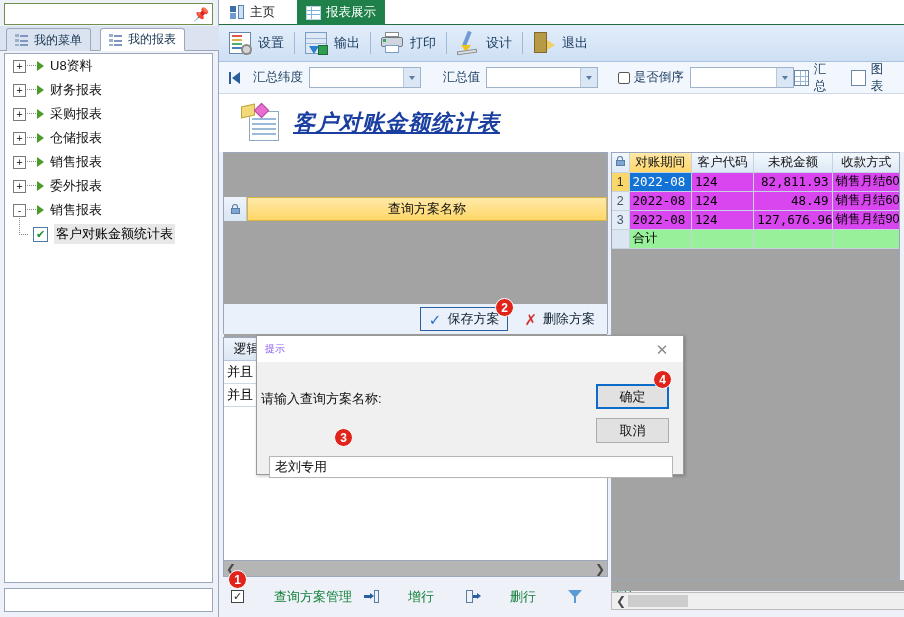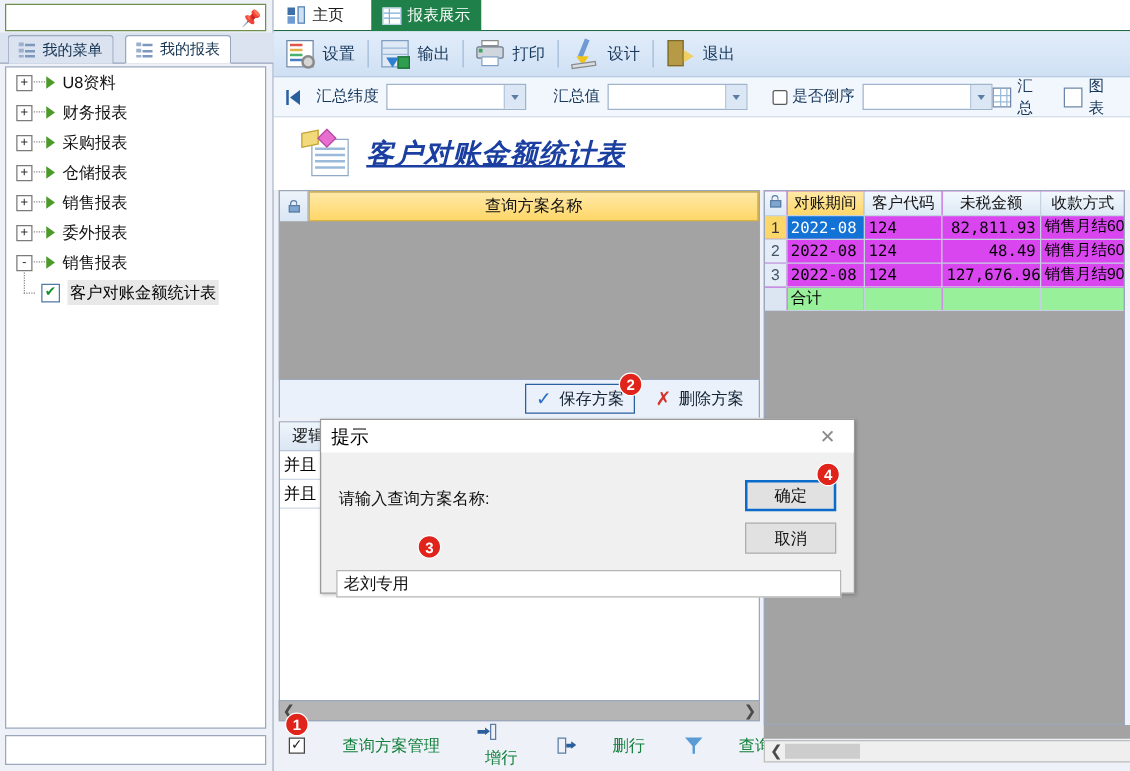--- a/index.html
+++ b/index.html
@@ -206,21 +206,21 @@
     font-family:"Liberation Serif","DejaVu Serif",serif;
     font-size:22px;font-weight:bold;font-style:italic;
     color:#1a3fa0;text-decoration:underline;letter-spacing:1px;white-space:nowrap;
   }
 
   
   .scheme-panel{
     position:absolute;left:4px;top:152px;width:385px;height:152px;
     border:1px solid #9aa7bd;box-sizing:border-box;background:#a3a3a3;
   }
-  .scheme-head{display:flex;height:24px;}
+  .scheme-head{display:flex;height:24px;margin-top:44px;}
   .sh-lock{
     width:22px;background:linear-gradient(#eef4fb,#d9e6f4);border-right:1px solid #b8c6d8;
     display:flex;align-items:center;justify-content:center;flex:none;
   }
   .lock-ic{width:9px;height:10px;position:relative;}
   .lock-ic:before{content:"";position:absolute;left:1.5px;top:0;width:6px;height:5px;border:1.5px solid #5b7da3;border-bottom:none;border-radius:3px 3px 0 0;box-sizing:border-box;}
   .lock-ic:after{content:"";position:absolute;left:0;bottom:0;width:9px;height:6px;background:#7fa6d0;border:1px solid #5b7da3;box-sizing:border-box;}
   .sh-title{
     flex:1;background:linear-gradient(#ffe9a8,#ffd769);border:1px solid #d9b441;box-sizing:border-box;
     display:flex;align-items:center;justify-content:center;font-size:13px;color:#111;
@@ -329,27 +329,27 @@
   
   .modal{
     position:absolute;left:256px;top:335px;width:428px;height:140px;
     background:#f0f0f0;border:1px solid #9a9a9a;box-sizing:border-box;
     box-shadow:1px 1px 3px rgba(0,0,0,.25);
   }
   .modal-title{
     height:26px;background:#fff;display:flex;align-items:center;
     padding:0 0 0 8px;box-sizing:border-box;
   }
-  .modal-title .t{font-size:15px;color:#000000;}
+  .modal-title .t{font-size:10px;color:#8b5cf6;}
   .modal-close{
     margin-left:auto;width:42px;height:26px;display:flex;align-items:center;justify-content:center;
     color:#8a8a8a;font-size:15px;line-height:1;
   }
   .modal-body{position:relative;height:113px;}
-  .modal-prompt{position:absolute;left:14px;top:28px;font-size:13px;color:#111;}
+  .modal-prompt{position:absolute;left:4px;top:28px;font-size:13px;color:#111;}
   .mbtn{
     position:absolute;right:14px;width:73px;height:25px;background:#e1e1e1;
     border:1px solid #adadad;box-sizing:border-box;
     display:flex;align-items:center;justify-content:center;font-size:13px;color:#111;
   }
   .mbtn.ok{top:22px;border:2px solid #0b6bcb;background:#e1e1e1;}
   .mbtn.cancel{top:56px;}
   .modal-input{
     position:absolute;left:12px;top:94px;width:404px;height:22px;
     background:#fff;border:1px solid #b5b5b5;box-sizing:border-box;
@@ -615,21 +615,21 @@
 
     <div class="hscroll">
       <span class="arw">❮</span>
       <span class="arw">❯</span>
     </div>
 
     <div class="footer-bar">
       <span class="chk-sq">✓</span>
       <span class="foot-link">查询方案管理</span>
       <div style="flex:1"></div>
-      <div class="foot-btn" style="margin-right:26px;flex-direction:column;">
+      <div class="foot-btn" style="margin-right:26px;">
         <span class="ic-addrow">
             <b class="bar"></b>
             <b class="ar"></b>
             <b class="g"></b>
           </span>
         <span class="foot-link">增行</span>
       </div>
       <div class="foot-btn" style="margin-right:26px;">
         <span class="ic-delrow">
             <b class="g"></b>

